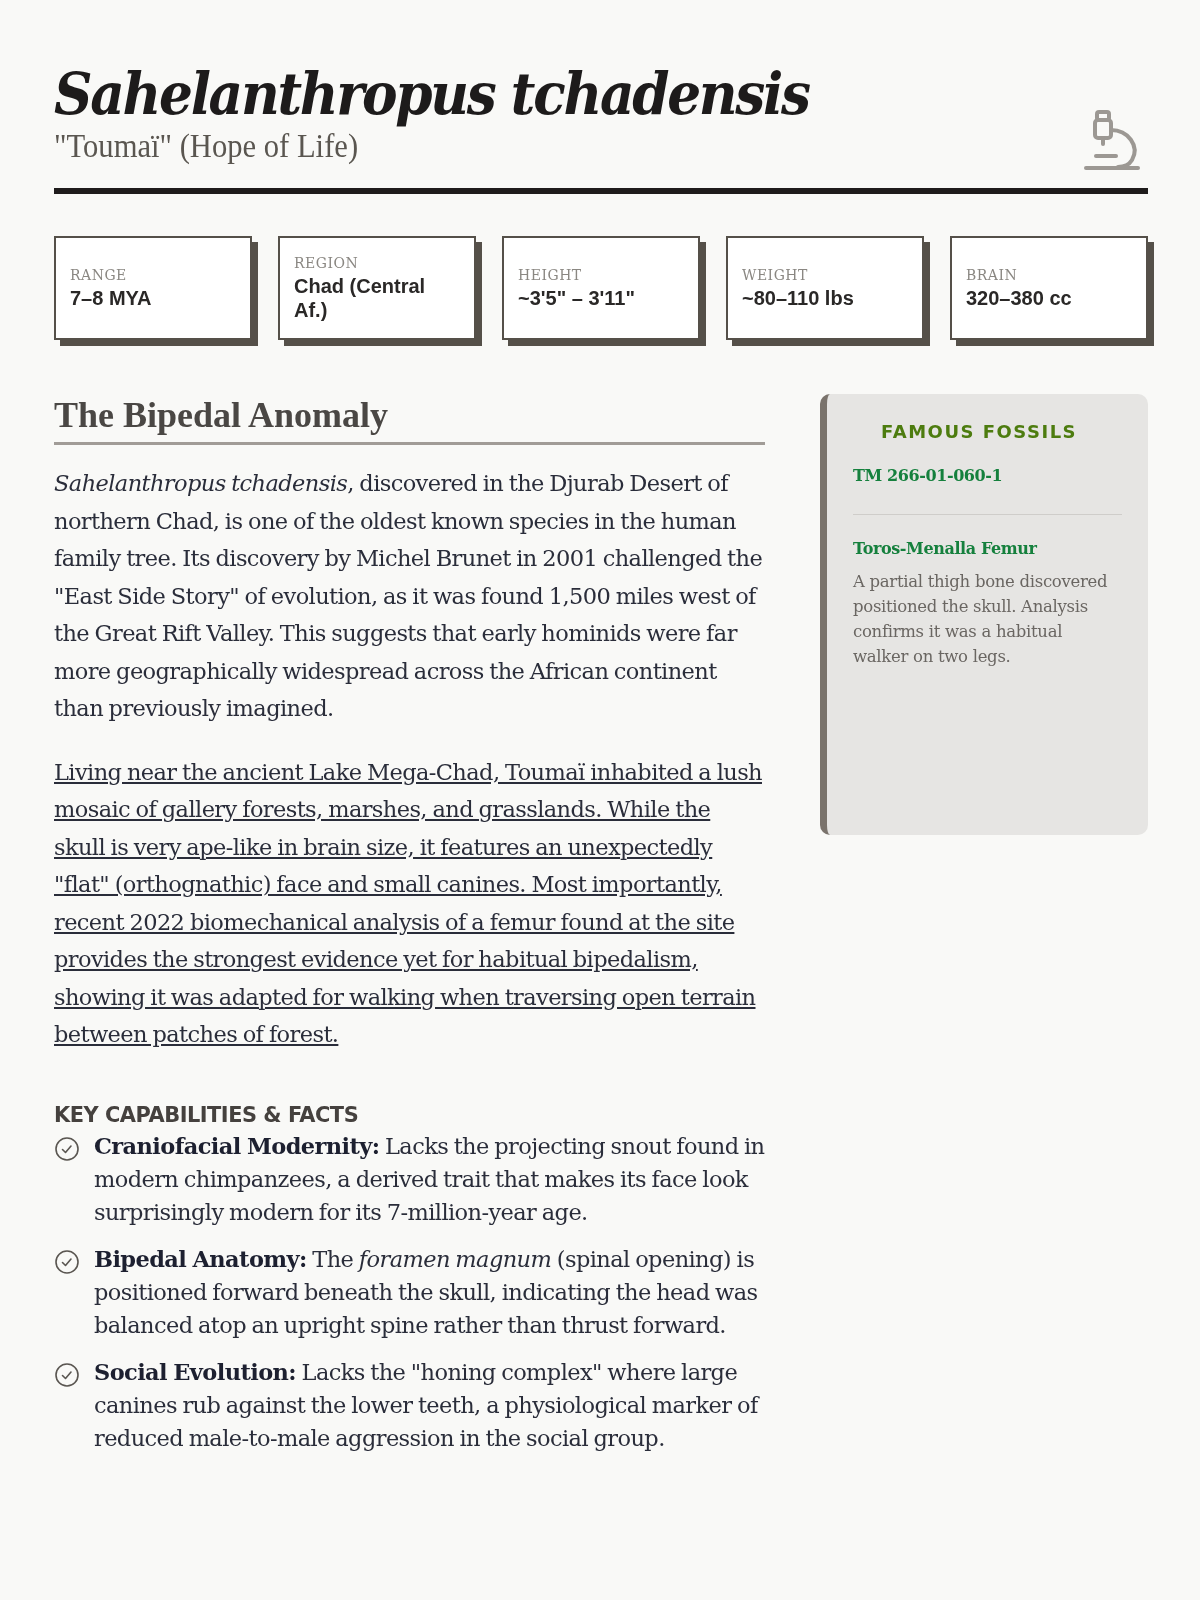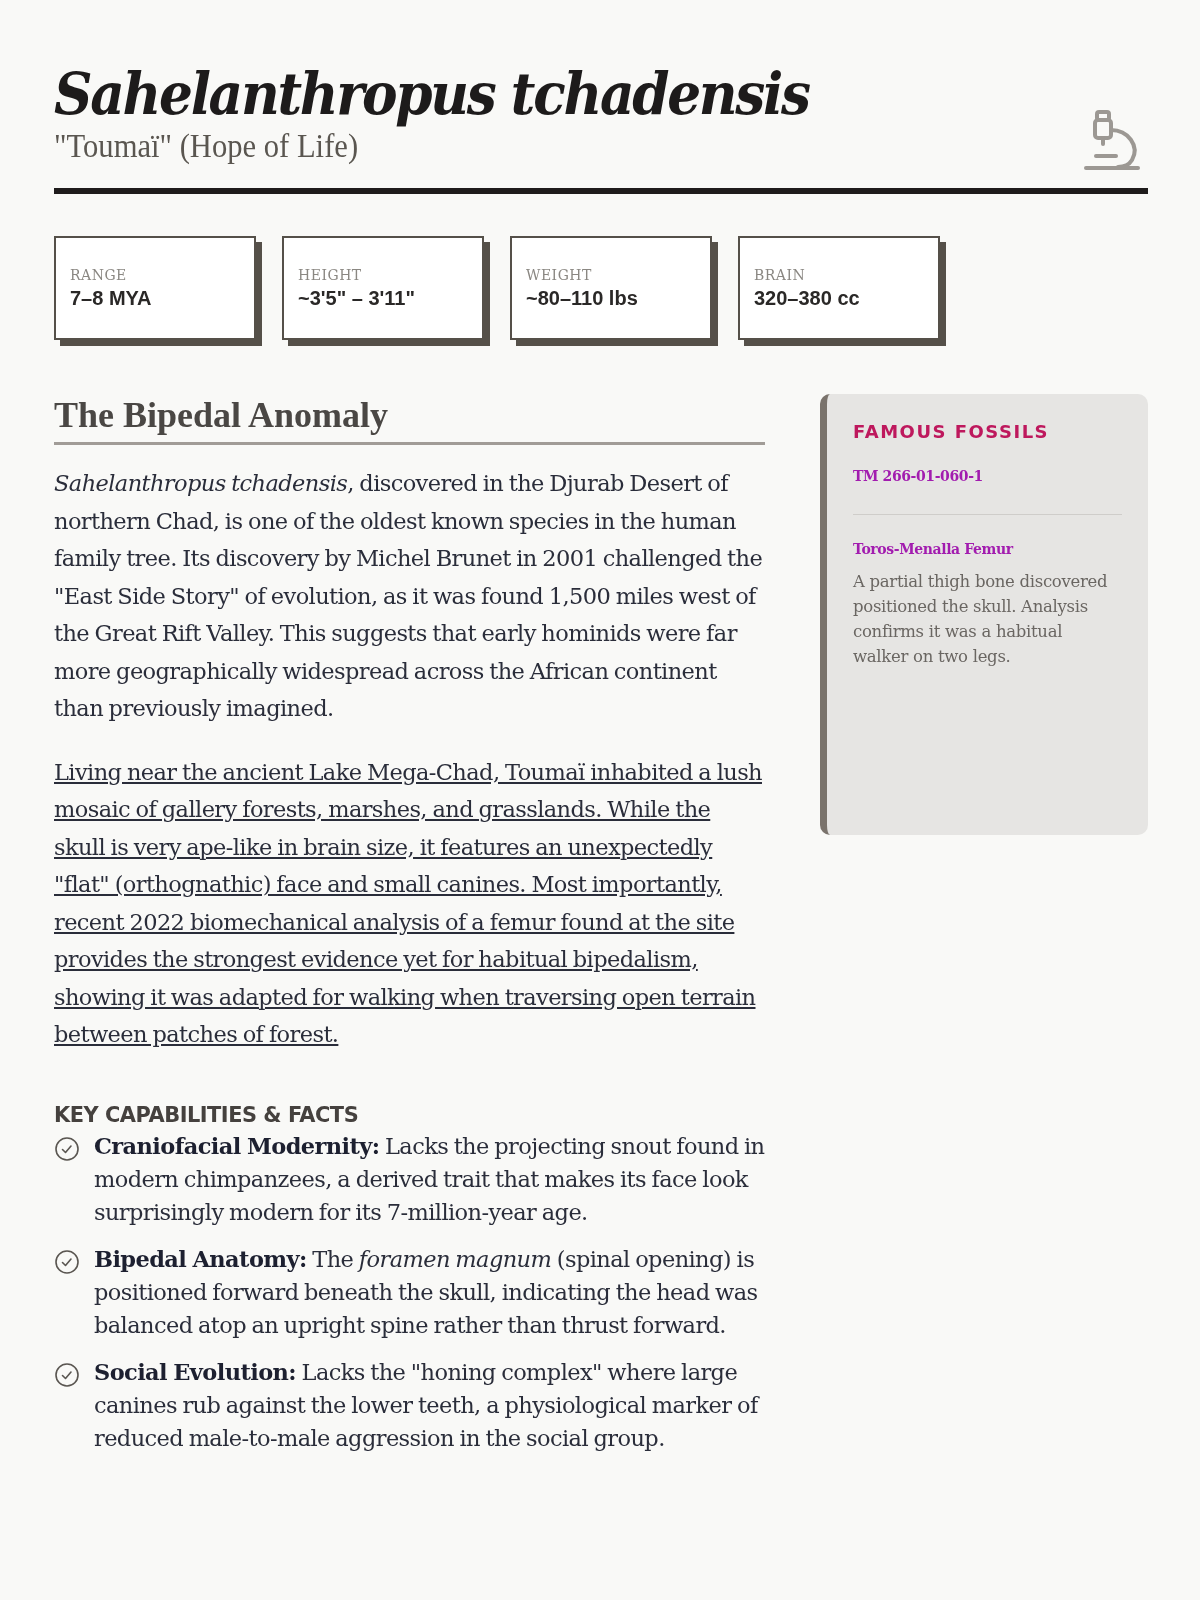--- a/index.html
+++ b/index.html
@@ -48,22 +48,22 @@
     .fact { display: flex; align-items: flex-start; margin-bottom: 14px; }
     .fact-icon { width: 26px; height: 26px; margin-top: 6px; margin-right: 14px; flex-shrink: 0; }
     .fact-text { font-size: 22.5px; line-height: 33px; color: #2a2d3a; letter-spacing: -0.6px; word-spacing: -1px; }
     .fact-text strong { color: #1d2030; font-weight: bold; }
 
     .sidebar {
       position: absolute; top: 394px; left: 766px; width: 328px; height: 441px;
       background: #e6e5e3; border-left: 7px solid #7a736c; border-radius: 10px;
       padding: 26px 26px 0 26px;
     }
-    .sidebar-title { font-family: "DejaVu Sans", sans-serif; font-weight: bold; font-size: 18px; color: #be185d; letter-spacing: 1.5px; line-height: 24px; }
-    .fossil-name { font-family: "DejaVu Serif", serif; font-weight: bold; font-size: 14px; color: #a21caf; margin-top: 20px; line-height: 24px; letter-spacing: -0.4px; }
+    .sidebar-title { font-family: "DejaVu Sans", sans-serif; font-weight: bold; font-size: 18px; color: #4d7c0f; letter-spacing: 1.5px; line-height: 24px; margin-left: 28px; }
+    .fossil-name { font-family: "DejaVu Serif", serif; font-weight: bold; font-size: 16px; color: #15803d; margin-top: 20px; line-height: 24px; letter-spacing: -0.4px; }
     .fossil-desc { font-size: 16.5px; line-height: 25px; color: #6a6662; margin-top: 8px; letter-spacing: -0.3px; }
     .fossil-desc.italic { font-style: italic; }
     .sidebar-divider { height: 1px; background: #cfcdca; margin: 26px 0 22px 0; }
     .sidebar .fossil-name.second { margin-top: 0; }
   </style>
 </head>
 <body>
 
 <div class="page">
 
@@ -78,20 +78,24 @@
       <line x1="14" y1="48" x2="34" y2="48"></line>
       <line x1="4" y1="60" x2="56" y2="60"></line>
     </svg>
     <div class="header-rule"></div>
   </header>
 
   <section class="stats">
     <div class="stat">
       <div class="stat-label">RANGE</div>
       <div class="stat-value">7–8 MYA</div>
+    </div>
+    <div class="stat">
+      <div class="stat-label">REGION</div>
+      <div class="stat-value" style="width:160px">Chad (Central Af.)</div>
     </div>
     <div class="stat">
       <div class="stat-label">HEIGHT</div>
       <div class="stat-value">~3'5" – 3'11"</div>
     </div>
     <div class="stat">
       <div class="stat-label">WEIGHT</div>
       <div class="stat-value">~80–110 lbs</div>
     </div>
     <div class="stat">

